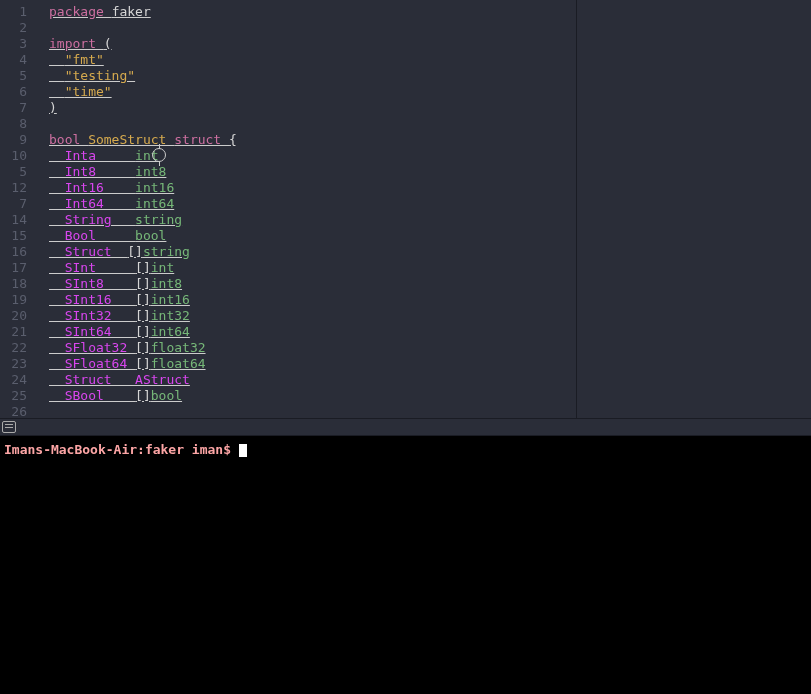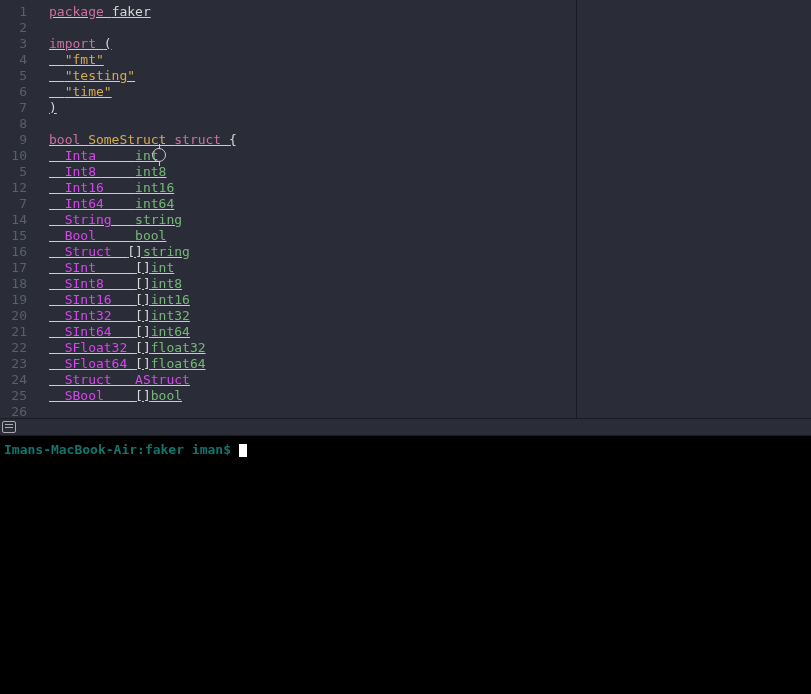--- a/index.html
+++ b/index.html
@@ -121,21 +121,21 @@
       left: 2px;
       right: 2px;
       top: 5px;
       height: 1px;
       background: #aaa;
     }
     .terminal-pane {
       flex: 1;
       background: #000;
       padding: 6px 4px;
-      color: #0f766e;
+      color: #fca5a5;
       font-weight: bold;
     }
     .terminal-line {
       height: 16px;
       line-height: 16px;
       white-space: pre;
     }
     .terminal-cursor {
       display: inline-block;
       width: 8px;

